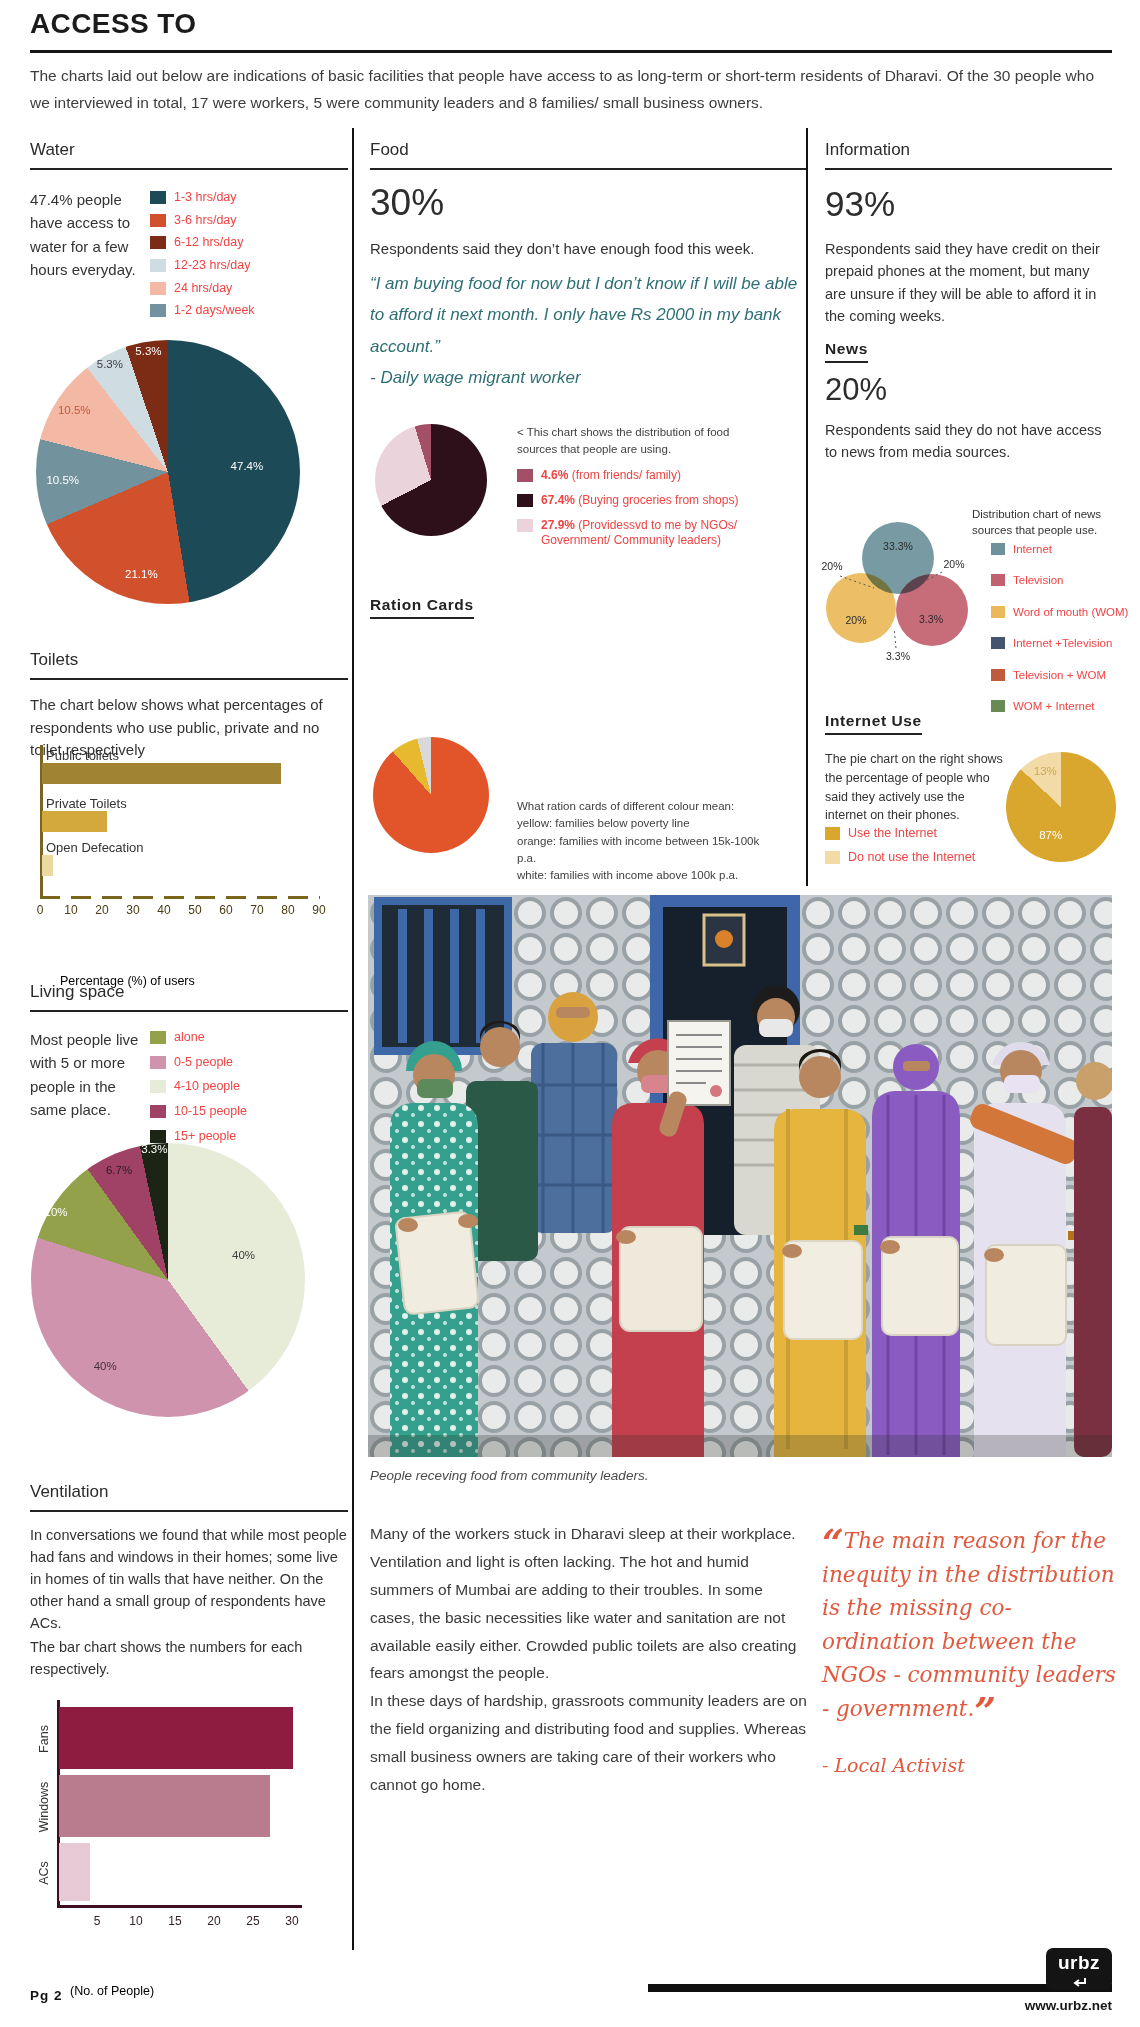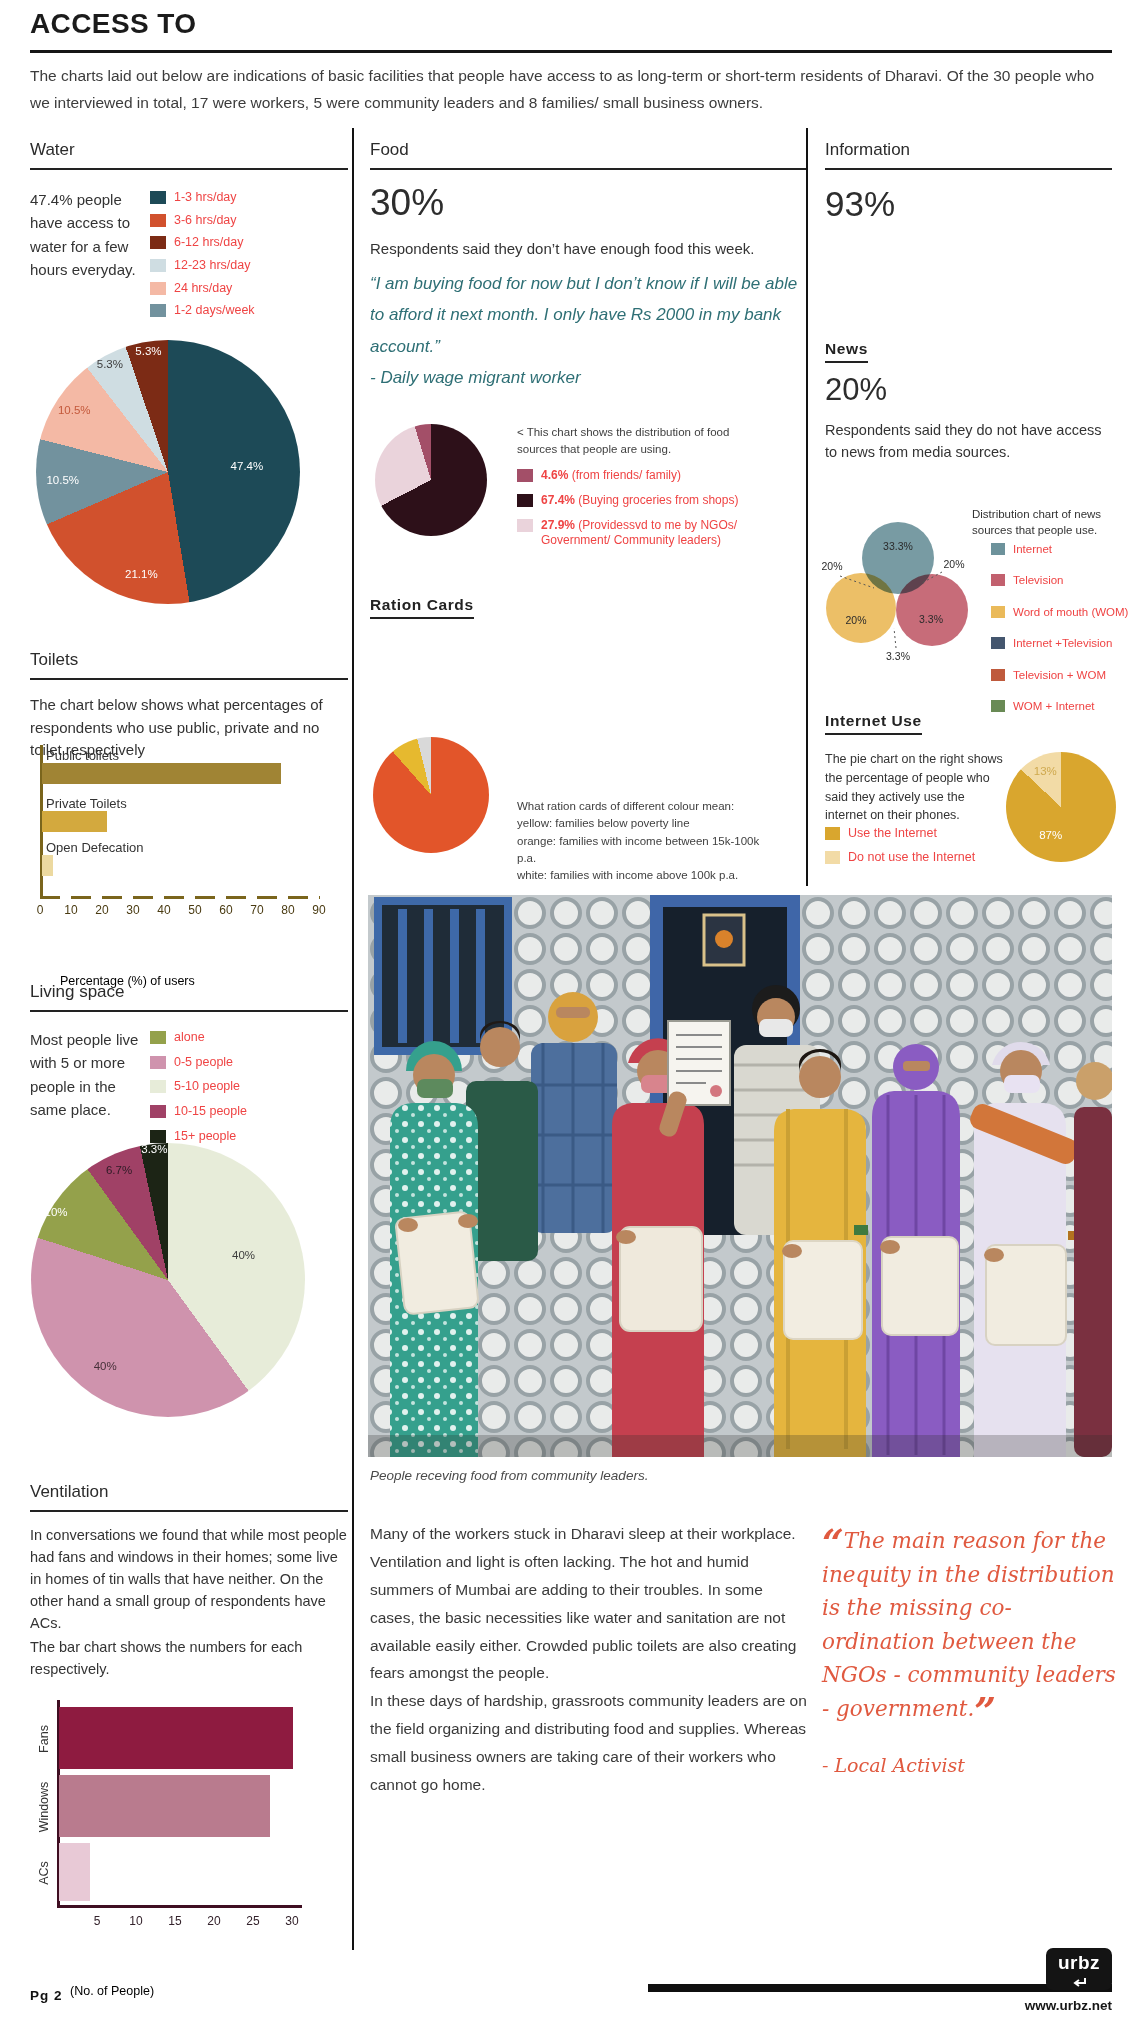--- a/index.html
+++ b/index.html
@@ -187,21 +187,21 @@
       <div class="lg-row">
         <span class="sw" style="background: rgb(148, 161, 75);"></span>
         <span class="lg-txt">alone</span>
       </div>
       <div class="lg-row">
         <span class="sw" style="background: rgb(207, 147, 173);"></span>
         <span class="lg-txt">0-5 people</span>
       </div>
       <div class="lg-row">
         <span class="sw" style="background: rgb(231, 236, 217);"></span>
-        <span class="lg-txt">5-10 people</span>
+        <span class="lg-txt">4-10 people</span>
       </div>
       <div class="lg-row">
         <span class="sw" style="background: rgb(160, 65, 102);"></span>
         <span class="lg-txt">10-15 people</span>
       </div>
       <div class="lg-row">
         <span class="sw" style="background: rgb(28, 36, 21);"></span>
         <span class="lg-txt">15+ people</span>
       </div>
     </div>
@@ -274,20 +274,21 @@
   </div>
   <div class="abs pie ration-pie" style="background: conic-gradient(rgb(226, 85, 42) 0%, rgb(226, 85, 42) 88.5%, rgb(230, 185, 47) 88.5%, rgb(230, 185, 47) 96.2%, rgb(217, 217, 217) 96.2%, rgb(217, 217, 217) 100%);"></div>
   <div class="abs note" style="left:517px;top:798px;width:260px">What ration cards of different colour mean:
 yellow: families below poverty line
 orange: families with income between 15k-100k p.a.
 white: families with income above 100k p.a.</div>
 
   <div class="abs sec-h" style="left:825px;top:140px">Information</div>
   <div class="abs sec-rule" style="left:825px;top:168px;width:287px"></div>
   <div class="abs stat" style="left:825px;top:184px;font-size:35px">93%</div>
+  <div class="abs" style="left:825px;top:238px;width:287px;font-size:14.5px;line-height:1.55;color:#333">Respondents said they have credit on their prepaid phones at the moment, but many are unsure if they will be able to afford it in the coming weeks.</div>
 
   <div class="abs" style="left:825px;top:340px">
     <span class="sub-h">News</span>
   </div>
   <div class="abs stat" style="left:825px;top:372px;font-size:31px">20%</div>
   <div class="abs" style="left:825px;top:420px;width:287px;font-size:14.5px;line-height:1.5;color:#333">Respondents said they do not have access to news from media sources.</div>
 
   <svg class="abs" style="left:810px;top:498px" width="165" height="175" viewBox="0 0 165 175">
     <g style="isolation:isolate">
       <circle cx="88" cy="60" r="36" fill-opacity="0.92" style="mix-blend-mode:multiply" fill="#6d929b"></circle>

